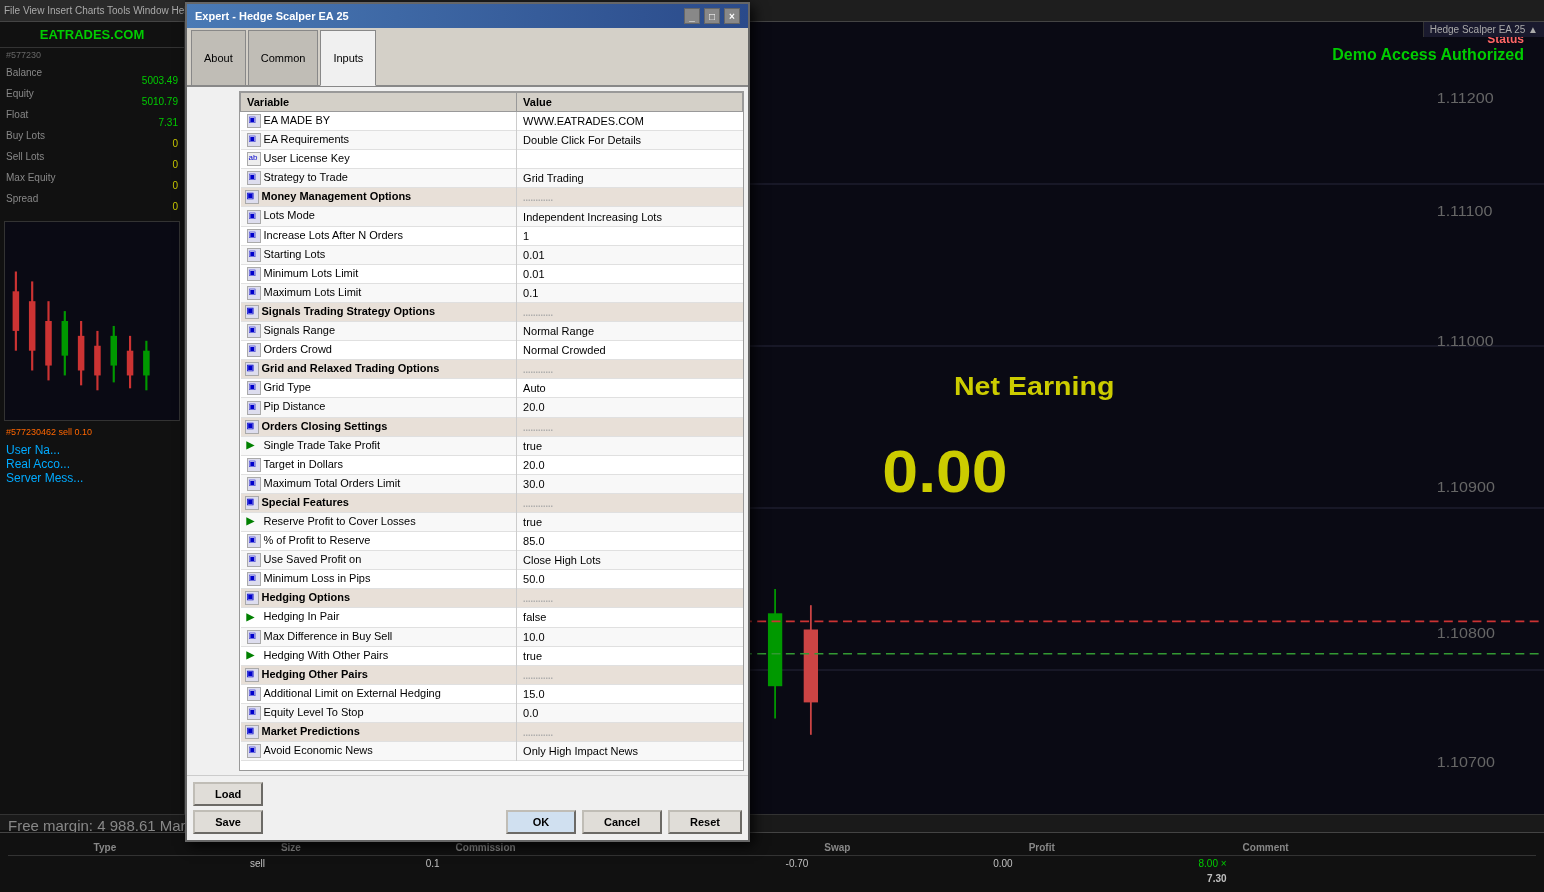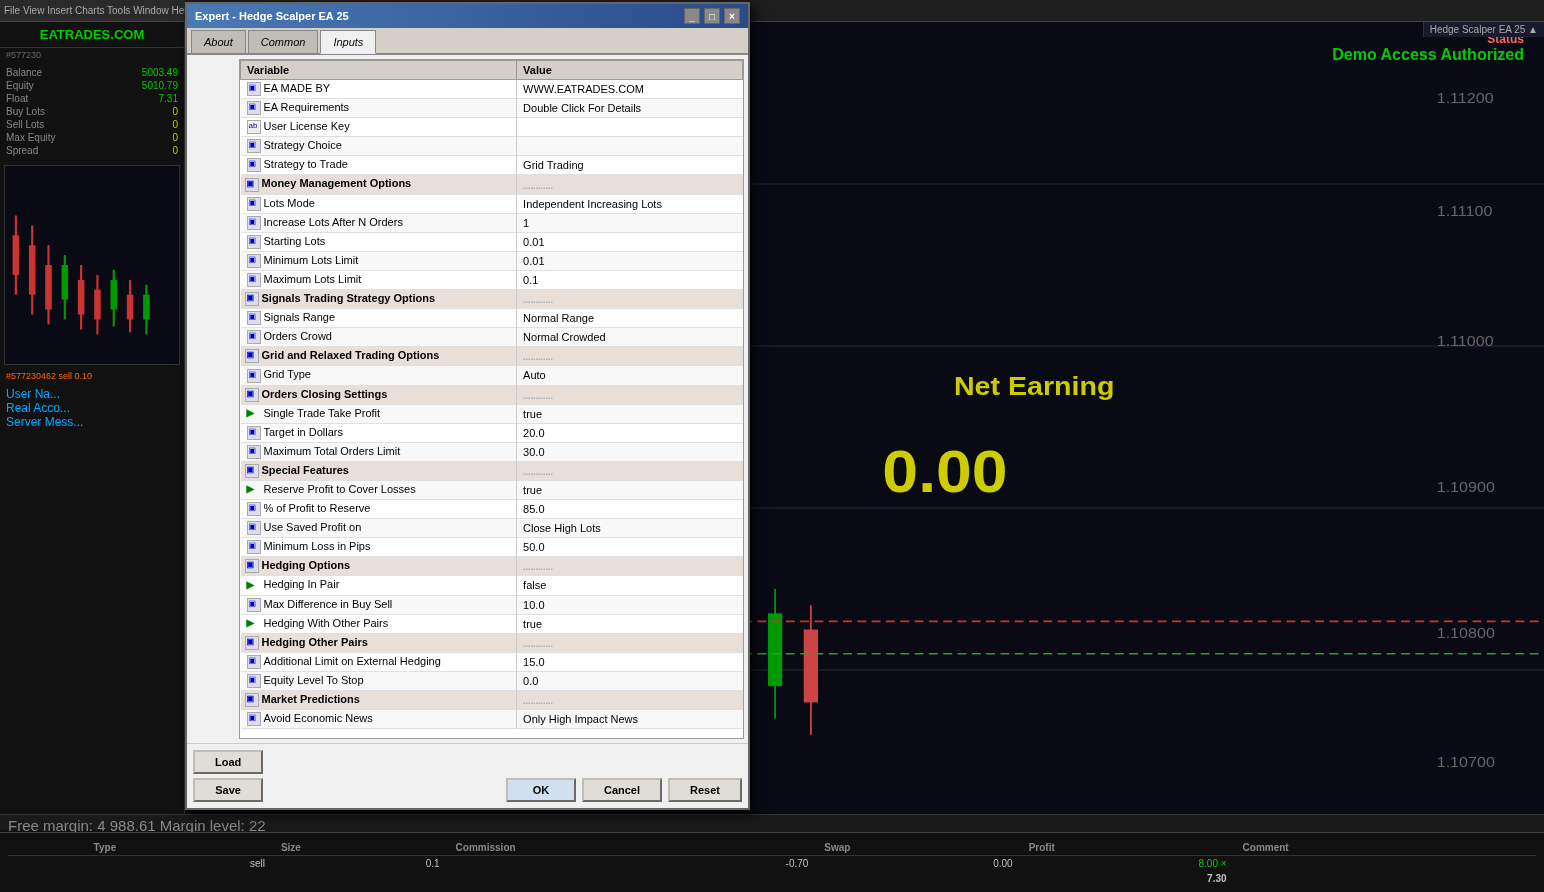--- a/index.html
+++ b/index.html
@@ -64,21 +64,21 @@
       text-align: right;
     }
 
     .stat-row {
       display: flex;
       justify-content: space-between;
       padding: 1px 0;
     }
 
     .stat-label { color: #888; }
-    .stat-value { color: #c8c800; }
+    .stat-value { color: #c8c800; margin-top: 8px; }
     .stat-value.green { color: #00cc00; }
 
     
     .bottom-bar {
       position: absolute;
       bottom: 0; left: 0; right: 0; height: 60px;
       background: #111;
       border-top: 1px solid #444;
       display: flex;
       align-items: center;
@@ -147,28 +147,27 @@
 
     .dialog-tabs {
       background: #d4d0c8;
       display: flex;
       border-bottom: 2px solid #888;
       padding: 2px 4px 0;
       gap: 2px;
     }
 
     .dialog-tab {
-      padding: 5px 12px;
+      padding: 21px 12px;
       background: #c0bdb6;
       border: 1px solid #888;
       border-bottom: none;
       cursor: pointer;
       font-size: 11px;
       color: #000;
-      font-style: italic;
     }
 
     .dialog-tab.active {
       background: #f0f0f0;
       border-bottom: 1px solid #f0f0f0;
       margin-bottom: -1px;
     }
 
     .dialog-content {
       background: #f0f0f0;
@@ -591,24 +590,20 @@
             </tr>
             <tr>
               <td><span class="row-icon icon-blue" style="font-size:8px;background:#dde;border:1px solid #aaa;padding:0 1px;">▣</span>EA Requirements</td>
               <td class="value-cell">Double Click For Details</td>
             </tr>
             <tr>
               <td><span class="row-icon icon-blue" style="font-size:8px;background:#eee;border:1px solid #aaa;padding:0 1px;">ab</span>User License Key</td>
               <td class="value-cell"></td>
             </tr>
             <tr>
-              <td><span class="row-icon icon-blue" style="font-size:8px;background:#dde;border:1px solid #aaa;padding:0 1px;">▣</span>Strategy Choice</td>
-              <td class="value-cell"></td>
-            </tr>
-            <tr>
               <td><span class="row-icon icon-blue" style="font-size:8px;background:#dde;border:1px solid #aaa;padding:0 1px;">▣</span>Strategy to Trade</td>
               <td class="value-cell">Grid Trading</td>
             </tr>
             <tr class="separator-row">
               <td><span class="row-icon icon-blue" style="font-size:8px;background:#dde;border:1px solid #aaa;padding:0 1px;">▣</span>Money Management Options</td>
               <td class="value-cell"><span style="color:#aaa;font-size:9px;">............</span></td>
             </tr>
             <tr>
               <td><span class="row-icon icon-blue" style="font-size:8px;background:#dde;border:1px solid #aaa;padding:0 1px;">▣</span>Lots Mode</td>
               <td class="value-cell">Independent Increasing Lots</td>
@@ -641,20 +636,24 @@
               <td><span class="row-icon icon-blue" style="font-size:8px;background:#dde;border:1px solid #aaa;padding:0 1px;">▣</span>Orders Crowd</td>
               <td class="value-cell">Normal Crowded</td>
             </tr>
             <tr class="separator-row">
               <td><span class="row-icon icon-blue" style="font-size:8px;background:#dde;border:1px solid #aaa;padding:0 1px;">▣</span>Grid and Relaxed Trading Options</td>
               <td class="value-cell"><span style="color:#aaa;font-size:9px;">............</span></td>
             </tr>
             <tr>
               <td><span class="row-icon icon-blue" style="font-size:8px;background:#dde;border:1px solid #aaa;padding:0 1px;">▣</span>Grid Type</td>
               <td class="value-cell">Auto</td>
+            </tr>
+            <tr>
+              <td><span class="row-icon icon-blue" style="font-size:8px;background:#dde;border:1px solid #aaa;padding:0 1px;">▣</span>Pip Distance</td>
+              <td class="value-cell">20.0</td>
             </tr>
             <tr class="separator-row">
               <td><span class="row-icon icon-blue" style="font-size:8px;background:#dde;border:1px solid #aaa;padding:0 1px;">▣</span>Orders Closing Settings</td>
               <td class="value-cell"><span style="color:#aaa;font-size:9px;">............</span></td>
             </tr>
             <tr>
               <td><span class="row-icon icon-green">▶</span>Single Trade Take Profit</td>
               <td class="value-cell">true</td>
             </tr>
             <tr>

